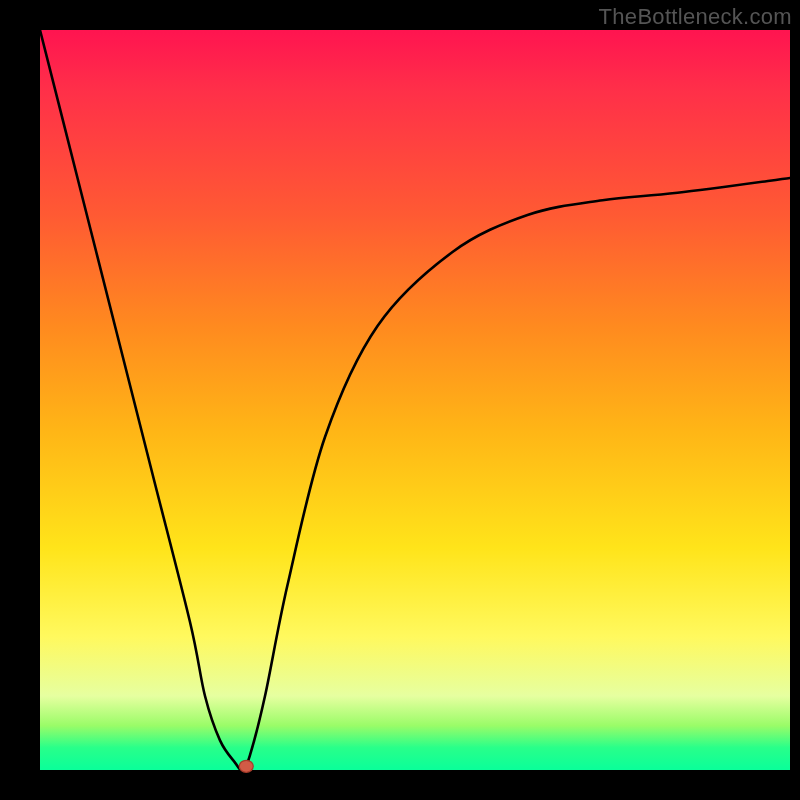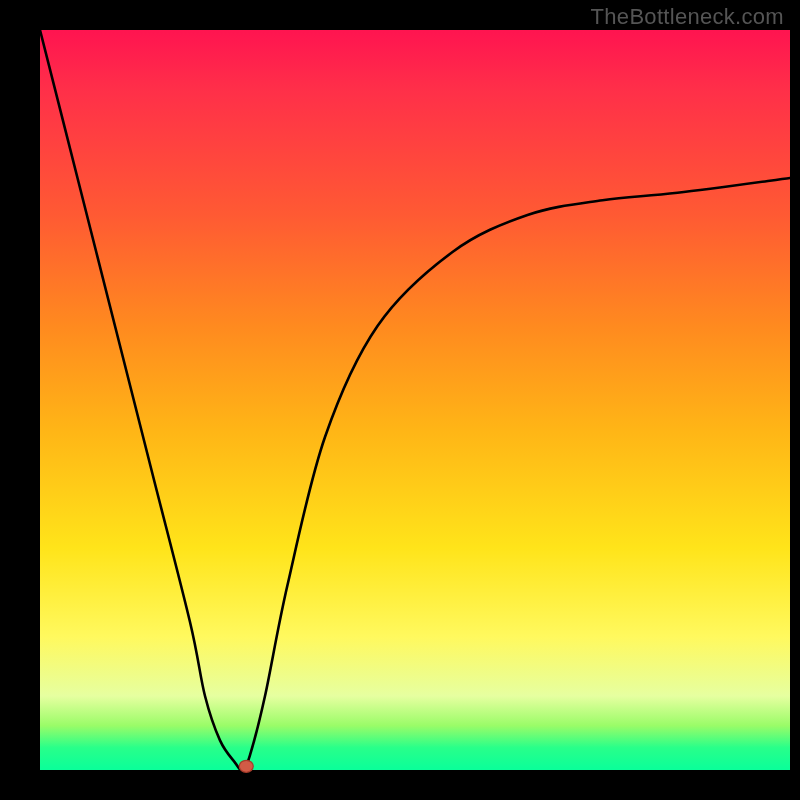--- a/index.html
+++ b/index.html
@@ -13,21 +13,21 @@
   }
   .frame {
     position: relative;
     width: 800px;
     height: 800px;
     background: #000;
   }
   .watermark {
     position: absolute;
     top: 4px;
-    right: 16px;
+    right: 8px;
     color: #555;
     font-size: 22px;
     font-weight: 500;
     letter-spacing: 0.3px;
     user-select: none;
   }
   .plot-area {
     position: absolute;
     left: 40px;
     top: 30px;

